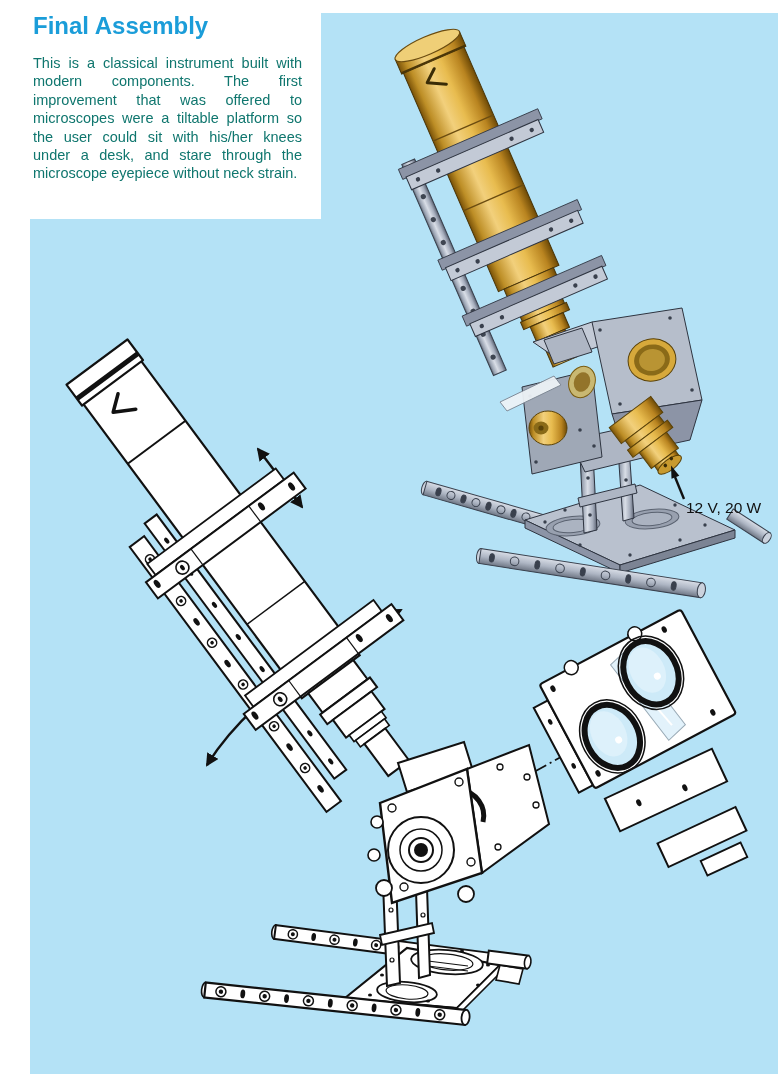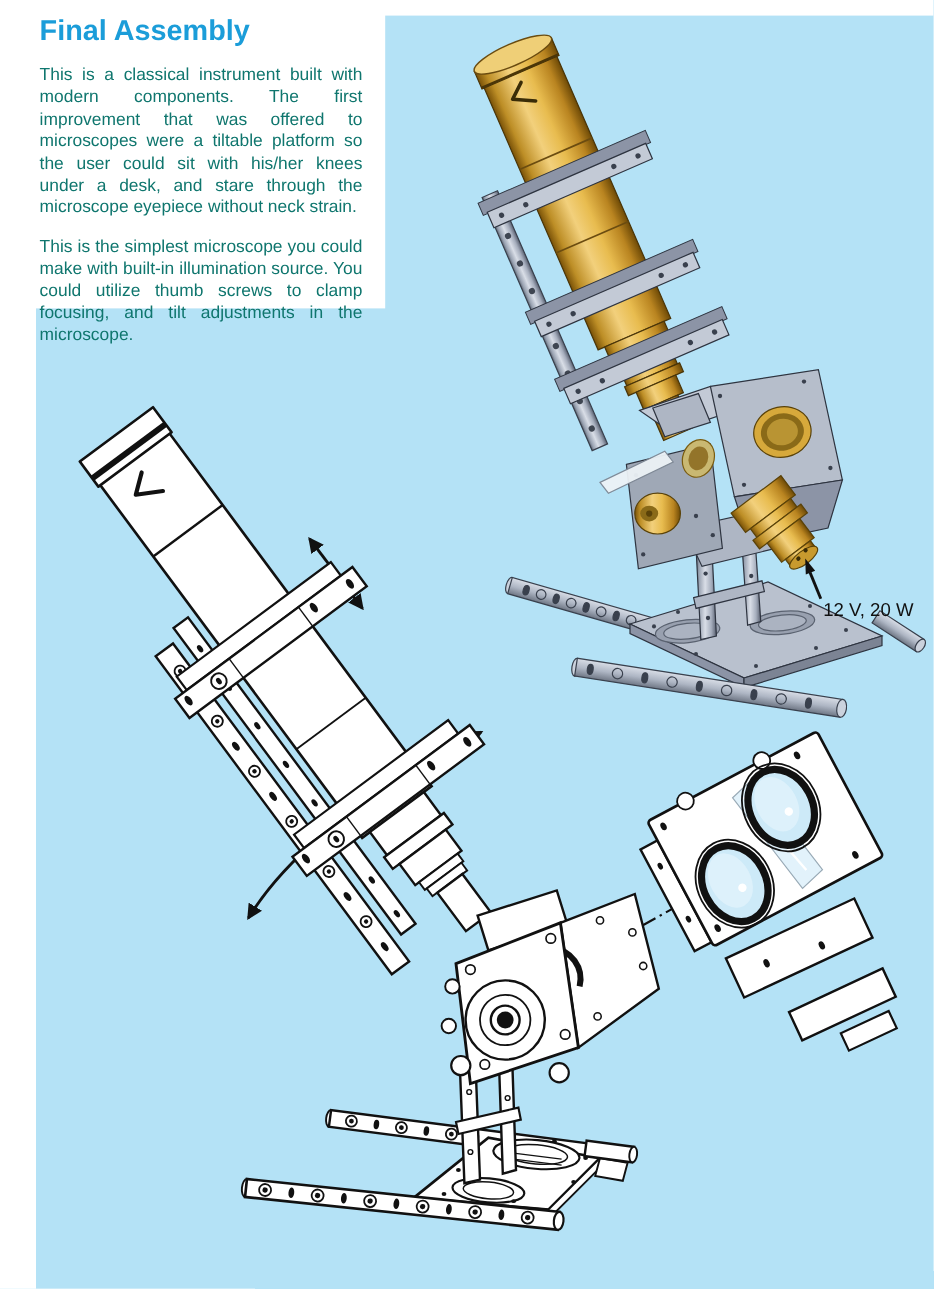--- a/index.html
+++ b/index.html
@@ -6,21 +6,21 @@
   body{
     width:778px;height:1074px;position:relative;overflow:hidden;
     background:#FFFFFF;
     font-family:"Liberation Sans", sans-serif;
   }
   .blue-panel{
     position:absolute;left:30px;top:13px;width:748px;height:1061px;
     background:#B4E2F6;
   }
   .text-box{
-    position:absolute;left:0;top:0;width:321px;height:257px;
+    position:absolute;left:0;top:0;width:321px;height:219px;
     background:#FFFFFF;box-sizing:border-box;
     padding:12px 19px 0 33px;z-index:3;
   }
   .text-box h1{
     margin:0 0 14px 0;font-size:24px;font-weight:bold;color:#1B9DD9;
     letter-spacing:0;
   }
   .text-box p{
     margin:0 0 14px 0;font-size:14.5px;line-height:1.27;color:#0f766e;
     text-align:justify;
@@ -31,21 +31,20 @@
   text.part-label{font-family:"Liberation Sans",sans-serif;font-size:15.5px;fill:#111;}
 </style>
 </head>
 <body>
 
 <div class="blue-panel"></div>
 
 <div class="text-box">
   <h1>Final Assembly</h1>
   <p>This is a classical instrument built with modern components. The first improvement that was offered to microscopes were a tiltable platform so the user could sit with his/her knees under a desk, and stare through the microscope eyepiece without neck strain.</p>
-  <p>This is the simplest microscope you could make with built-in illumination source. You could utilize thumb screws to clamp focusing, and tilt adjustments in the microscope.</p>
 </div>
 
 <svg id="fig-color" width="448" height="600" viewBox="0 0 448 600">
   <defs>
     <linearGradient id="goldV" x1="0" y1="0" x2="1" y2="0">
       <stop offset="0" stop-color="#7A5208"></stop>
         <stop offset="0.12" stop-color="#BD8E26"></stop>
       <stop offset="0.38" stop-color="#F2D07C"></stop>
         <stop offset="0.6" stop-color="#E8BC4F"></stop>
       <stop offset="0.85" stop-color="#B98420"></stop>

